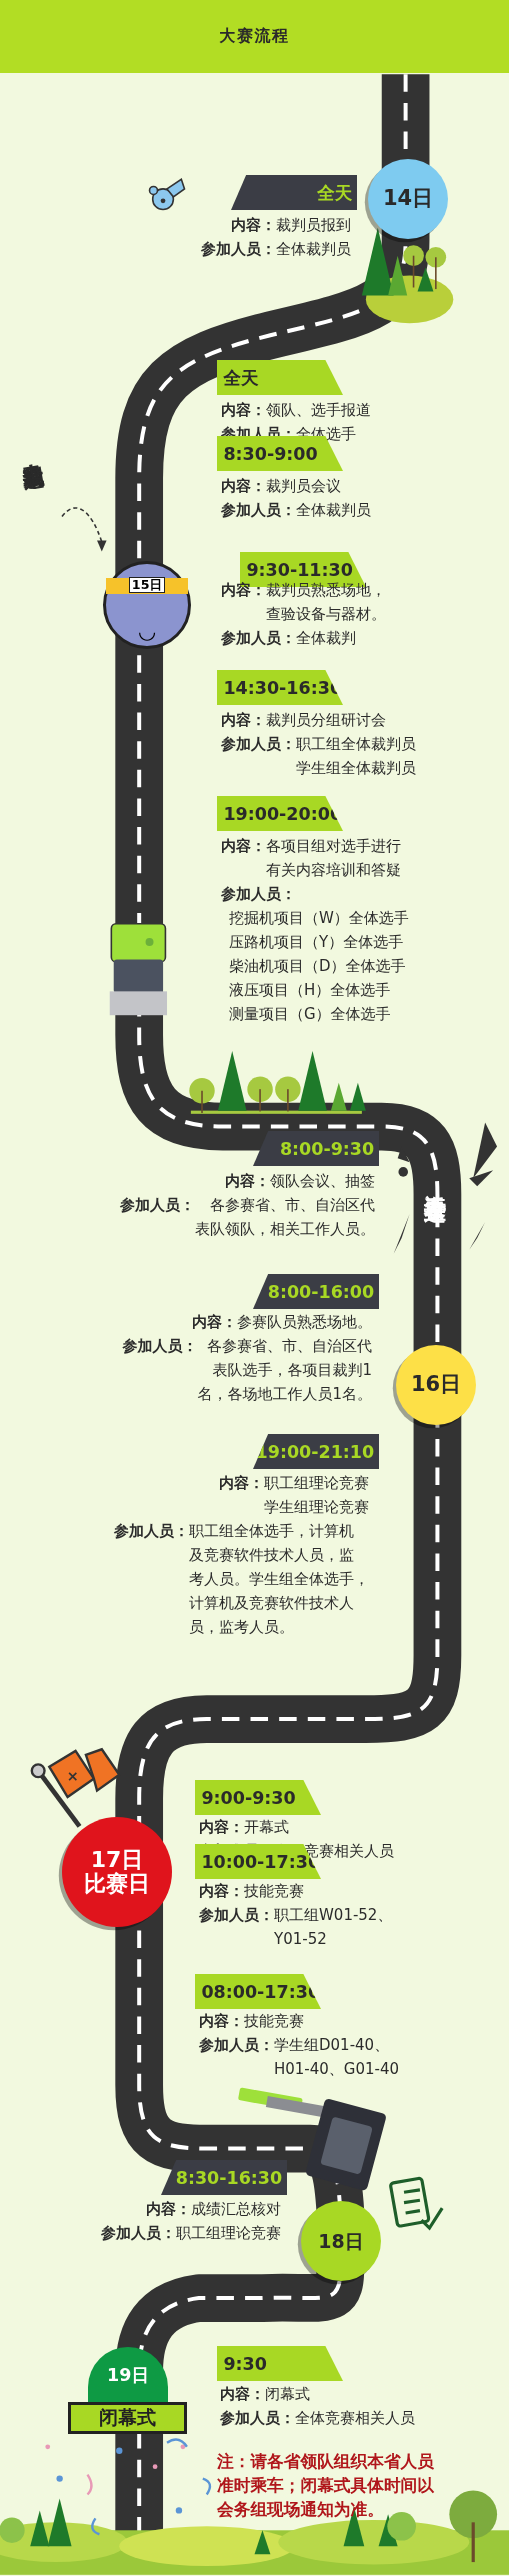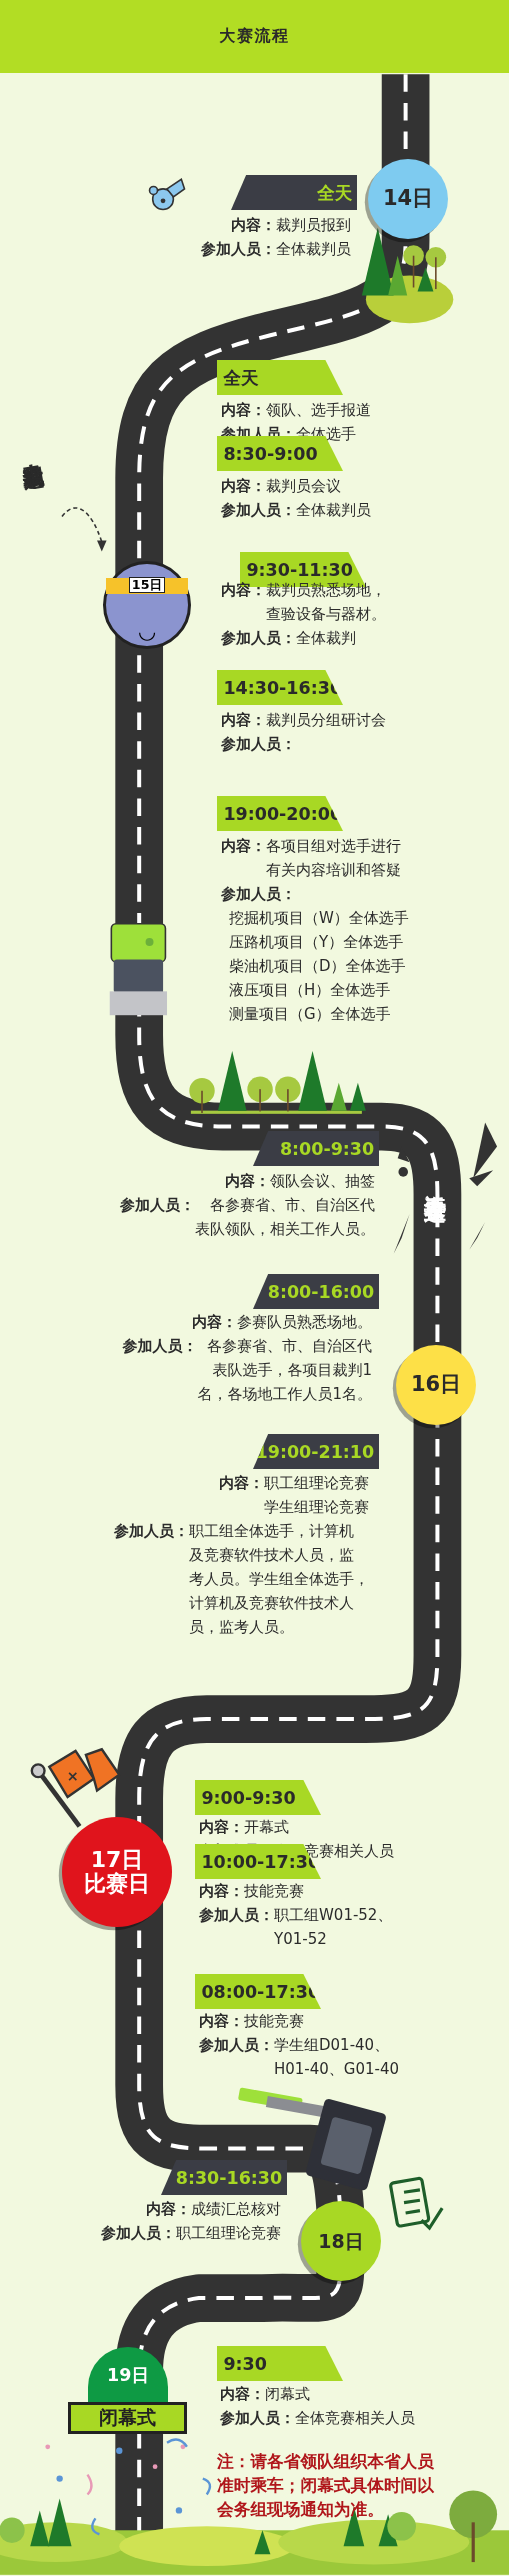--- a/index.html
+++ b/index.html
@@ -207,20 +207,22 @@
 <div class="tag green" style="left:217px;top:670px;width:126px;">
     <span>14:30-16:30</span>
   </div>
 <div class="entry" style="left:221px;top:708px;">
   <div class="row">
       <span class="lbl">内容：</span>
       <span class="val">裁判员分组研讨会</span>
     </div>
   <div class="row">
       <span class="lbl">参加人员：</span>
+      <span class="val">职工组全体裁判员
+学生组全体裁判员</span>
     </div>
 </div>
 
 <div class="tag green" style="left:217px;top:796px;width:126px;">
     <span>19:00-20:00</span>
   </div>
 <div class="entry" style="left:221px;top:834px;">
   <div class="row">
       <span class="lbl">内容：</span>
       <span class="val">各项目组对选手进行

